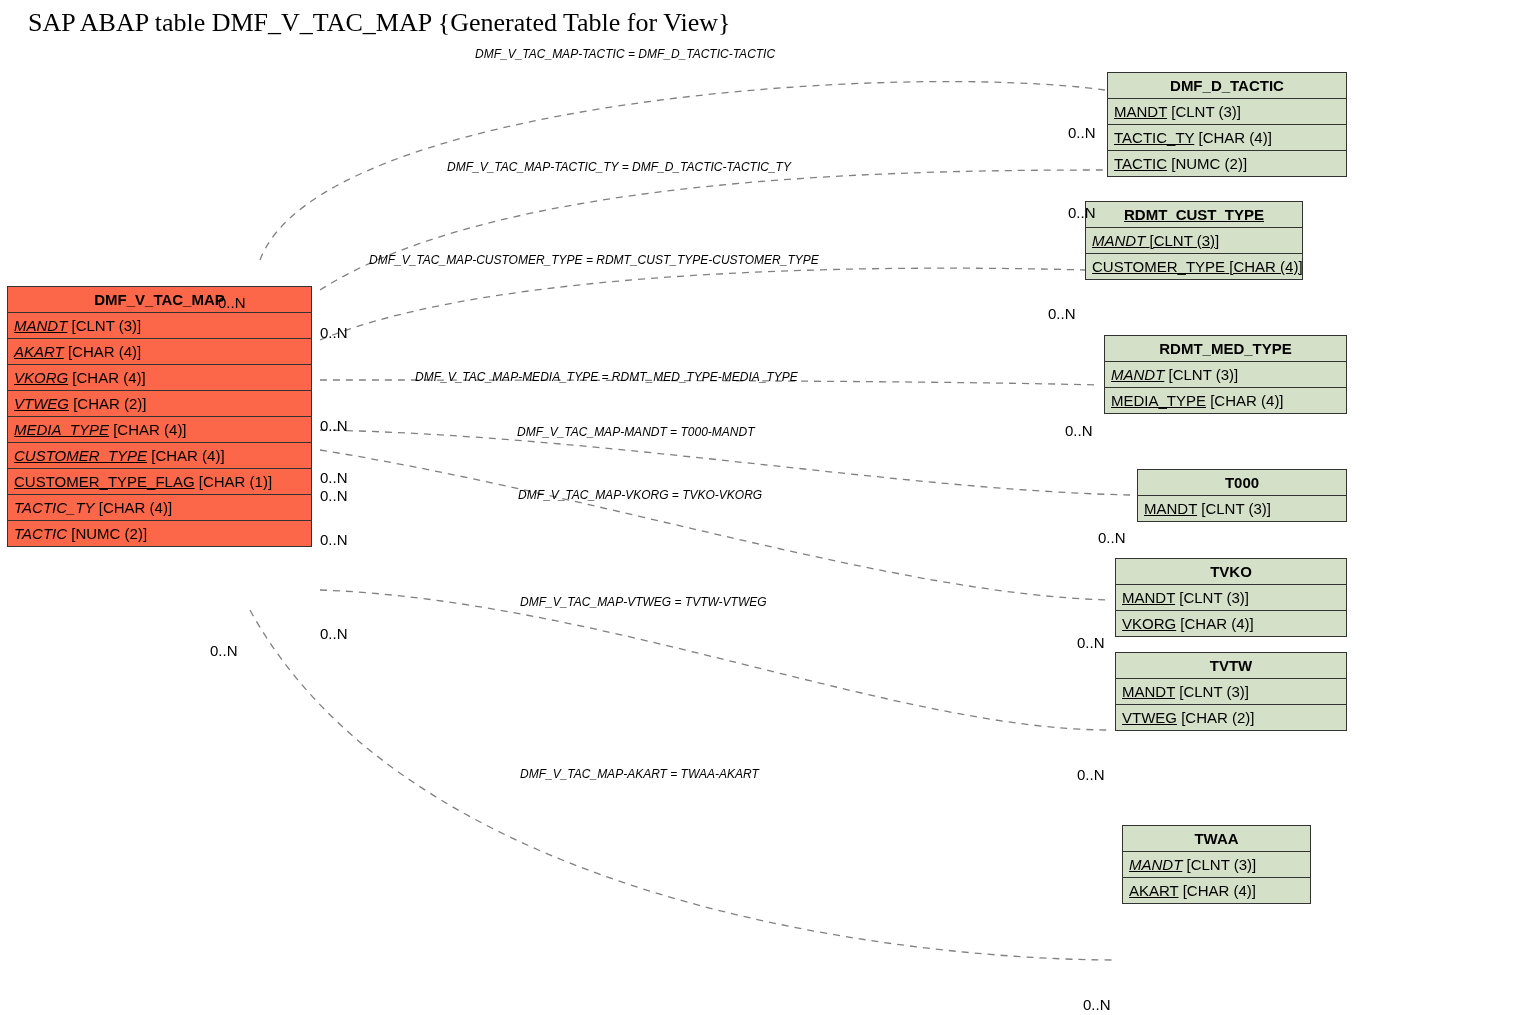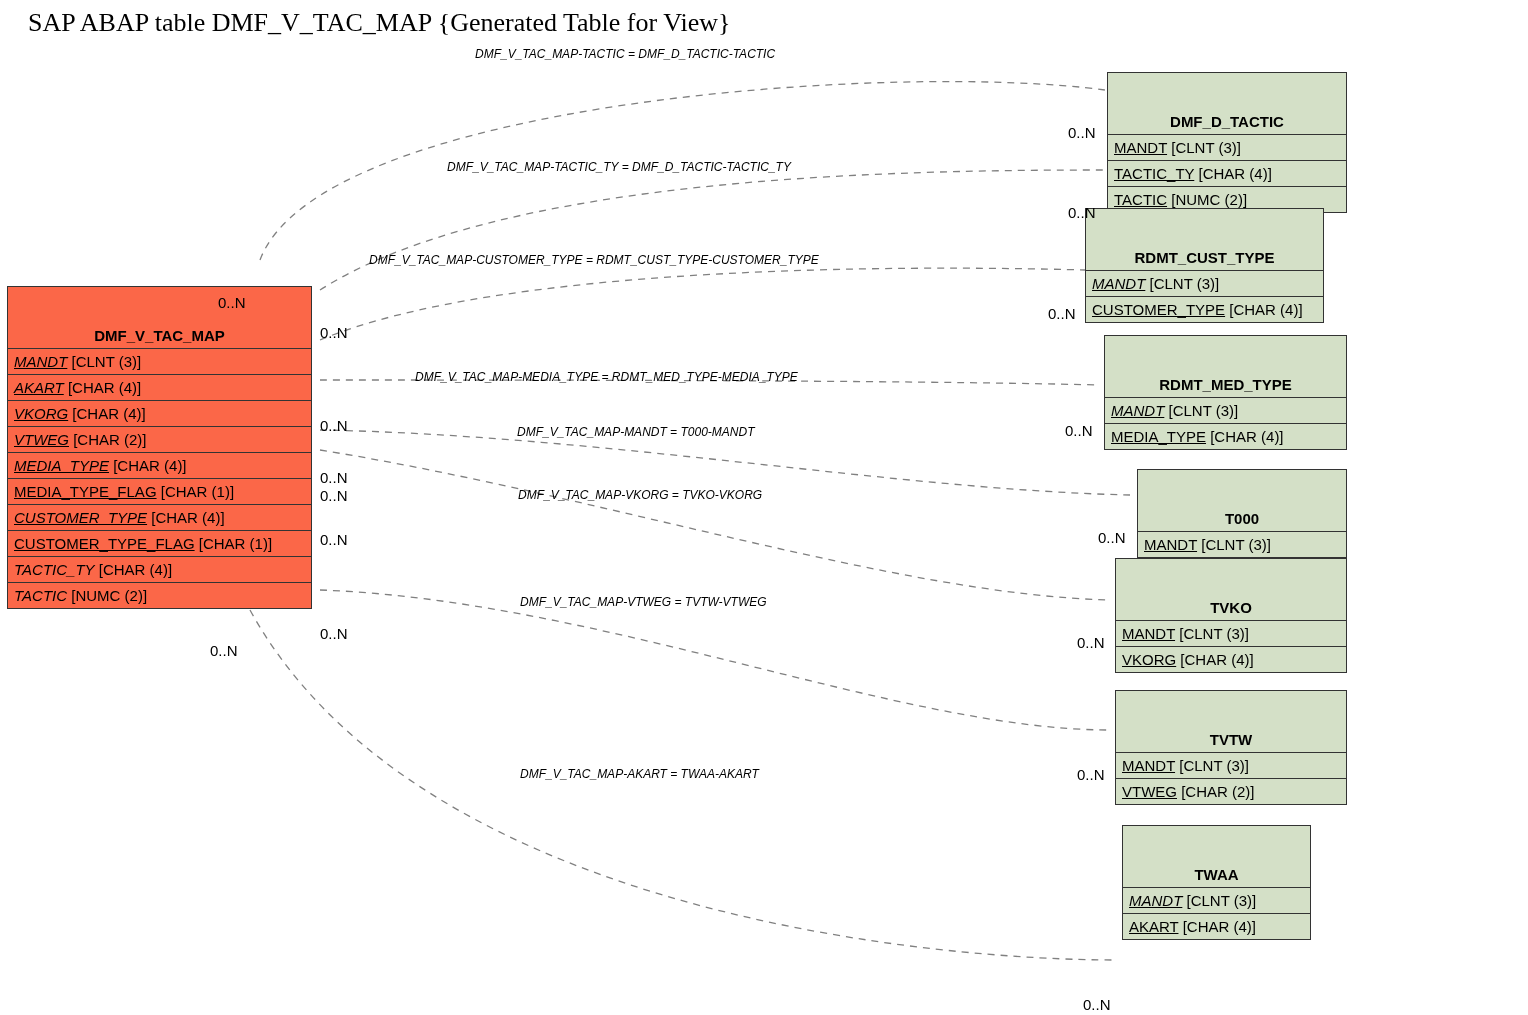--- a/index.html
+++ b/index.html
@@ -25,21 +25,20 @@
     border: 1px solid #333;
     box-sizing: border-box;
     font-size: 15px;
   }
   .ent-header {
     font-weight: bold;
     text-align: center;
     padding: 4px 6px;
     border-bottom: 1px solid #333;
     white-space: nowrap;
-    margin-top: 36px;
   }
   .ent-row {
     padding: 4px 6px;
     border-bottom: 1px solid #333;
     white-space: nowrap;
   }
   .ent-row:last-child { border-bottom: none; }
   .u { text-decoration: underline; }
   .i { font-style: italic; }
   .main { background: #fb6748; }
@@ -94,35 +93,34 @@
   <path d="M 250 610 C 420 920, 950 960, 1115 960"></path>
 </svg>
 
 <div class="ent main" style="left:7px; top:286px; width:305px;">
   <div class="ent-header">DMF_V_TAC_MAP</div>
   <div class="ent-row"><span class="u i">MANDT</span> <span>[CLNT (3)]</span></div>
   <div class="ent-row"><span class="u i">AKART</span> <span>[CHAR (4)]</span></div>
   <div class="ent-row"><span class="u i">VKORG</span> <span>[CHAR (4)]</span></div>
   <div class="ent-row"><span class="u i">VTWEG</span> <span>[CHAR (2)]</span></div>
   <div class="ent-row"><span class="u i">MEDIA_TYPE</span> <span>[CHAR (4)]</span></div>
-  <div class="ent-row"><span class="u">MEDIA_TYPE_FLAG</span> <span>[CHAR (1)]</span></div>
   <div class="ent-row"><span class="u i">CUSTOMER_TYPE</span> <span>[CHAR (4)]</span></div>
   <div class="ent-row"><span class="u">CUSTOMER_TYPE_FLAG</span> <span>[CHAR (1)]</span></div>
   <div class="ent-row"><span class="i">TACTIC_TY</span> <span>[CHAR (4)]</span></div>
   <div class="ent-row"><span class="i">TACTIC</span> <span>[NUMC (2)]</span></div>
 </div>
 
 <div class="ent ref" style="left:1107px; top:72px; width:240px;">
   <div class="ent-header">DMF_D_TACTIC</div>
   <div class="ent-row"><span class="u">MANDT</span> <span>[CLNT (3)]</span></div>
   <div class="ent-row"><span class="u">TACTIC_TY</span> <span>[CHAR (4)]</span></div>
   <div class="ent-row"><span class="u">TACTIC</span> <span>[NUMC (2)]</span></div>
 </div>
 
-<div class="ent ref" style="left:1085px; top:208px; width:239px;">
+<div class="ent ref" style="left:1085px; top:201px; width:218px;text-decoration:underline;">
   <div class="ent-header">RDMT_CUST_TYPE</div>
   <div class="ent-row"><span class="u i">MANDT</span> <span>[CLNT (3)]</span></div>
   <div class="ent-row"><span class="u">CUSTOMER_TYPE</span> <span>[CHAR (4)]</span></div>
 </div>
 
 <div class="ent ref" style="left:1104px; top:335px; width:243px;">
   <div class="ent-header">RDMT_MED_TYPE</div>
   <div class="ent-row"><span class="u i">MANDT</span> <span>[CLNT (3)]</span></div>
   <div class="ent-row"><span class="u">MEDIA_TYPE</span> <span>[CHAR (4)]</span></div>
 </div>
@@ -131,21 +129,21 @@
   <div class="ent-header">T000</div>
   <div class="ent-row"><span class="u">MANDT</span> <span>[CLNT (3)]</span></div>
 </div>
 
 <div class="ent ref" style="left:1115px; top:558px; width:232px;">
   <div class="ent-header">TVKO</div>
   <div class="ent-row"><span class="u">MANDT</span> <span>[CLNT (3)]</span></div>
   <div class="ent-row"><span class="u">VKORG</span> <span>[CHAR (4)]</span></div>
 </div>
 
-<div class="ent ref" style="left:1115px; top:690px; width:232px;">
+<div class="ent ref" style="left:1115px; top:652px; width:232px;">
   <div class="ent-header">TVTW</div>
   <div class="ent-row"><span class="u">MANDT</span> <span>[CLNT (3)]</span></div>
   <div class="ent-row"><span class="u">VTWEG</span> <span>[CHAR (2)]</span></div>
 </div>
 
 <div class="ent ref" style="left:1122px; top:825px; width:189px;">
   <div class="ent-header">TWAA</div>
   <div class="ent-row"><span class="u i">MANDT</span> <span>[CLNT (3)]</span></div>
   <div class="ent-row"><span class="u">AKART</span> <span>[CHAR (4)]</span></div>
 </div>

